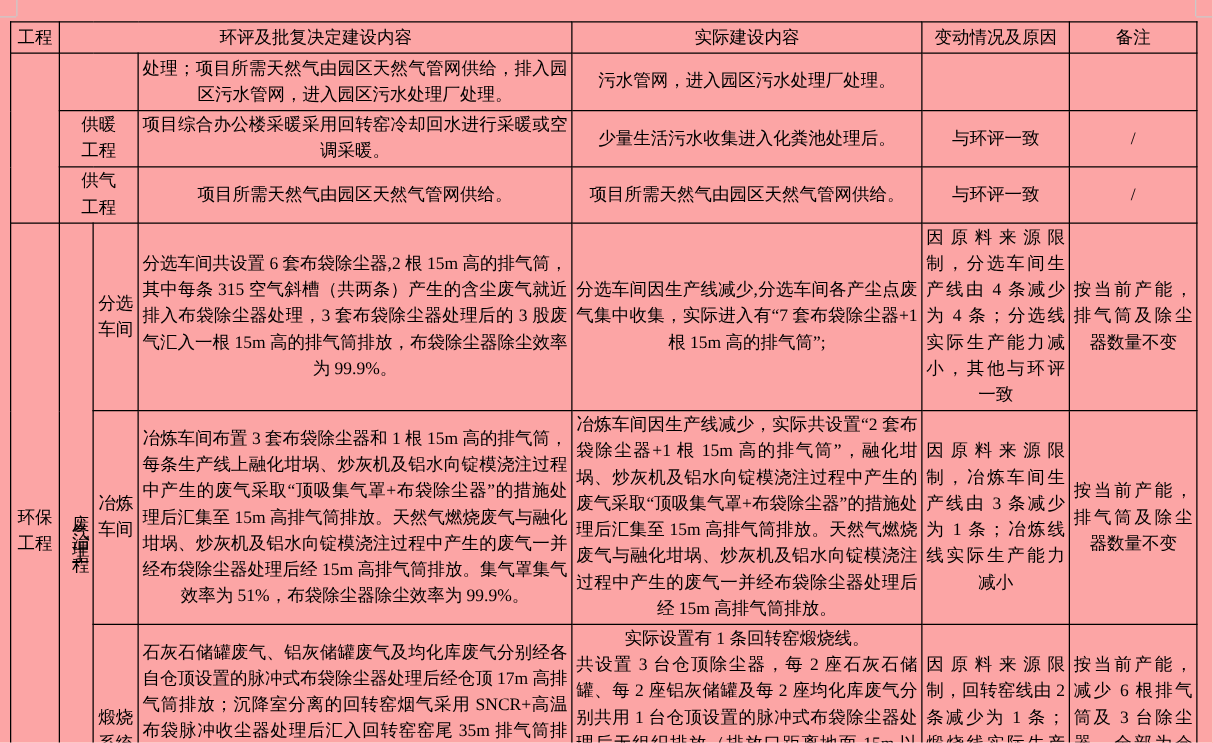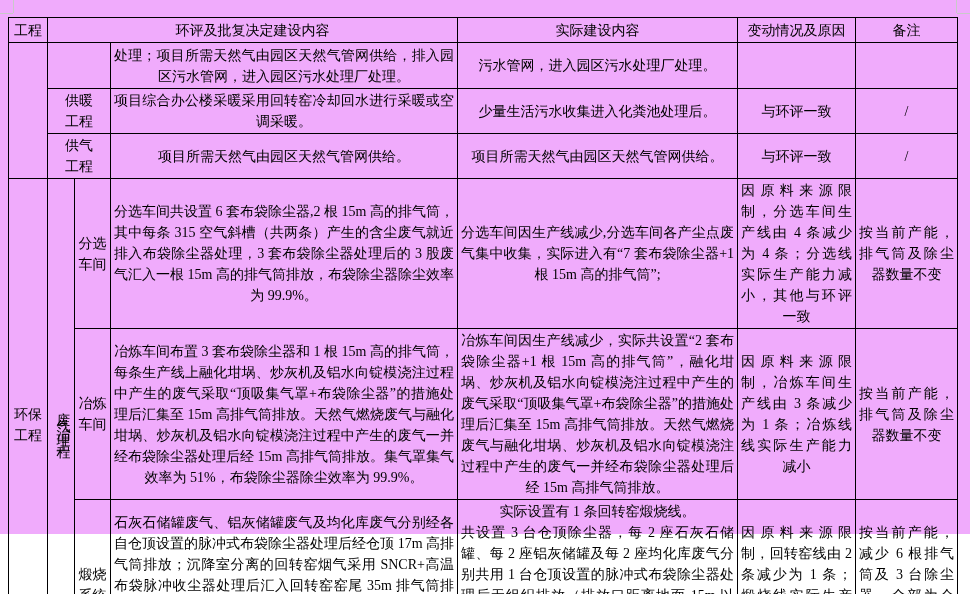--- a/index.html
+++ b/index.html
@@ -1,21 +1,21 @@
 <!DOCTYPE html>
 <html><head>
 <meta charset="utf-8">
 <style>
   html,body{margin:0;padding:0;}
   body{
     width:970px;height:594px;overflow:hidden;background:#ffffff;
     font-family:"Liberation Serif","DejaVu Serif",serif;
     color:#000;
   }
-  .stage{position:relative;width:970px;height:534px;background:#f0abfc;}
+  .stage{position:relative;width:970px;height:594px;background:#fca5a5;}
   
   .mark{position:absolute;background:#c9c9c9;}
   
   table.cmp{
     position:absolute;left:8px;top:17px;
     border-collapse:collapse;table-layout:fixed;
     width:949px;
     font-size:14px;line-height:21px;
   }
   table.cmp td{

